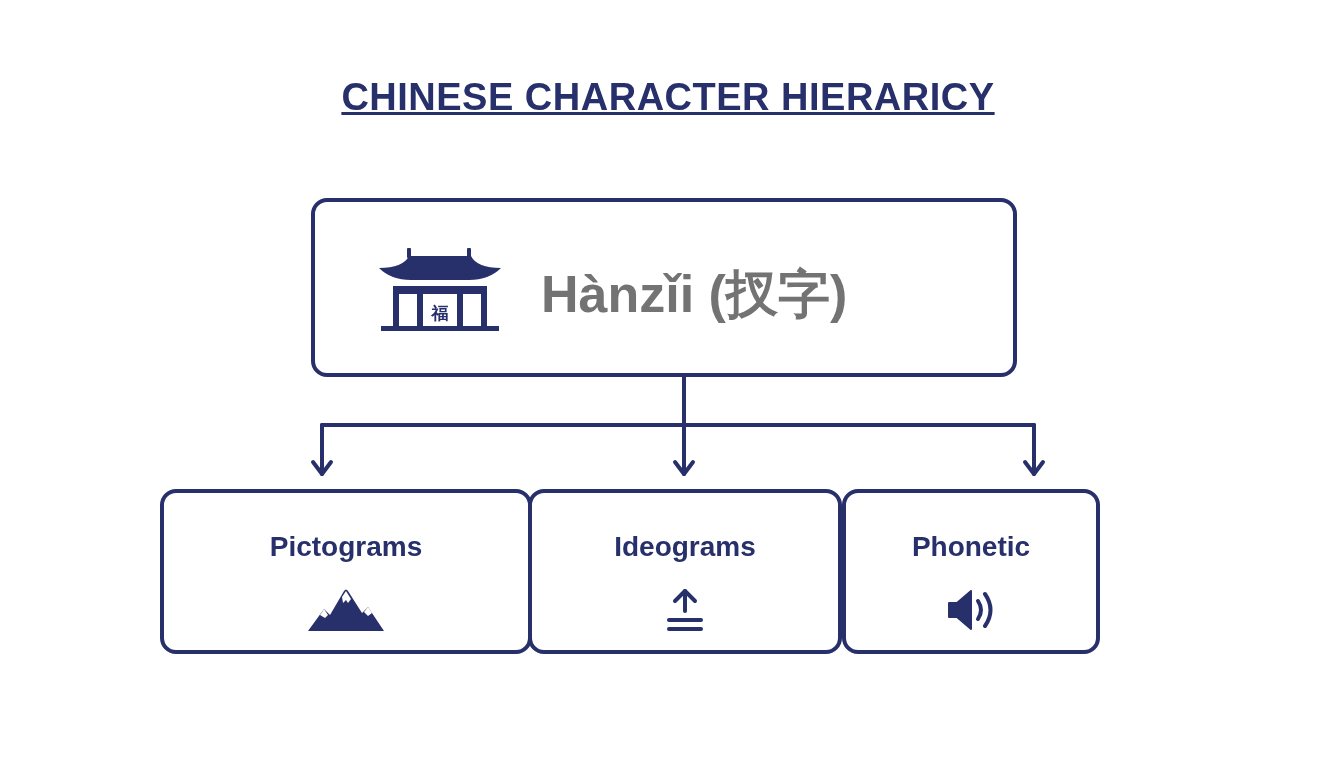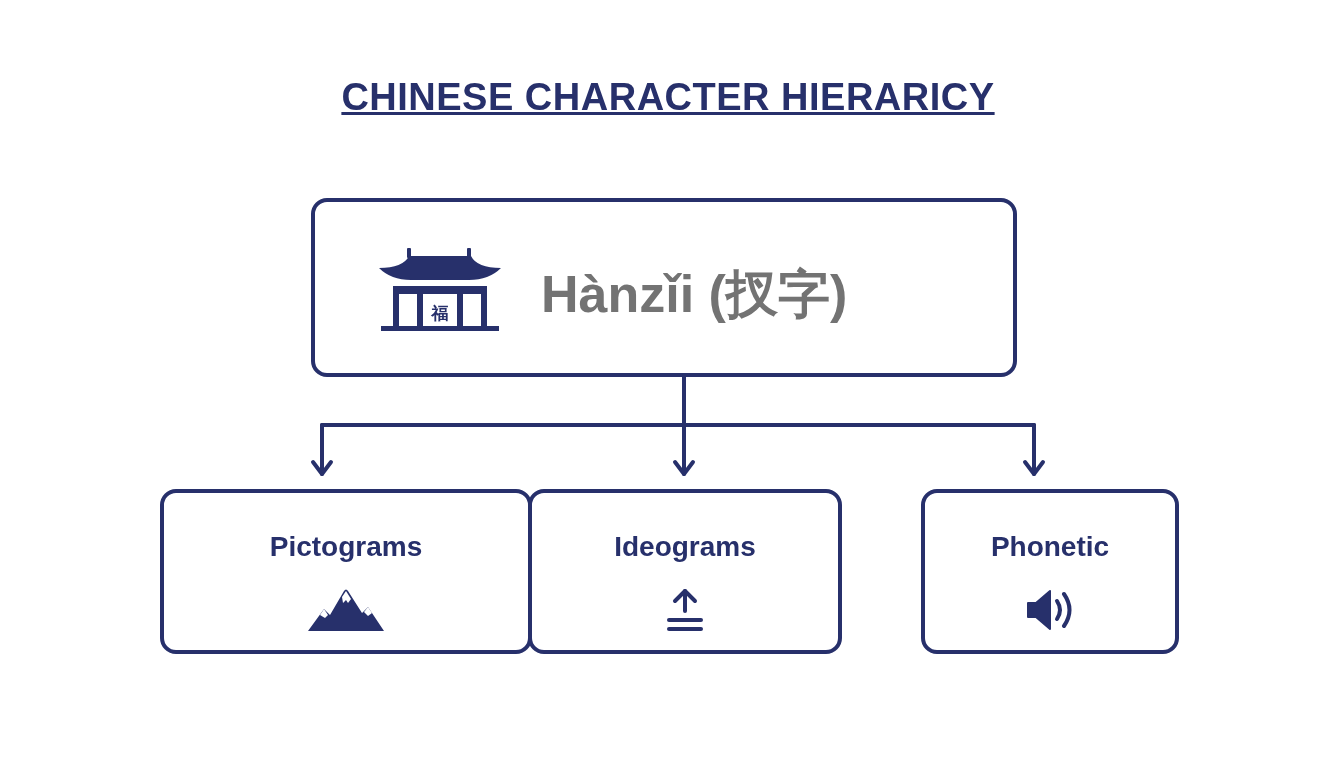--- a/index.html
+++ b/index.html
@@ -76,21 +76,21 @@
   <svg class="child-icon" width="40" height="46" viewBox="0 0 40 46">
     <g stroke="#27306b" stroke-width="4" fill="none" stroke-linecap="round" stroke-linejoin="round">
       <line x1="20" y1="4" x2="20" y2="24"></line>
       <polyline points="10,14 20,4 30,14"></polyline>
       <line x1="4" y1="33" x2="36" y2="33"></line>
       <line x1="4" y1="42" x2="36" y2="42"></line>
     </g>
   </svg>
 </div>
 
-<div class="box child-box" style="left:921px; width:258px;">
+<div class="box child-box" style="left:842px; width:258px;">
   <div class="child-label">Phonetic</div>
   <svg class="child-icon" width="52" height="46" viewBox="0 0 52 46">
     <path d="M4 16 H12 L26 4 V42 L12 30 H4 Z" fill="#27306b" stroke="#27306b" stroke-width="2" stroke-linejoin="round"></path>
     <g stroke="#27306b" stroke-width="4" fill="none" stroke-linecap="round">
       <path d="M33 14 Q39 23 33 32"></path>
       <path d="M40 7 Q51 23 40 39"></path>
     </g>
   </svg>
 </div>
 

